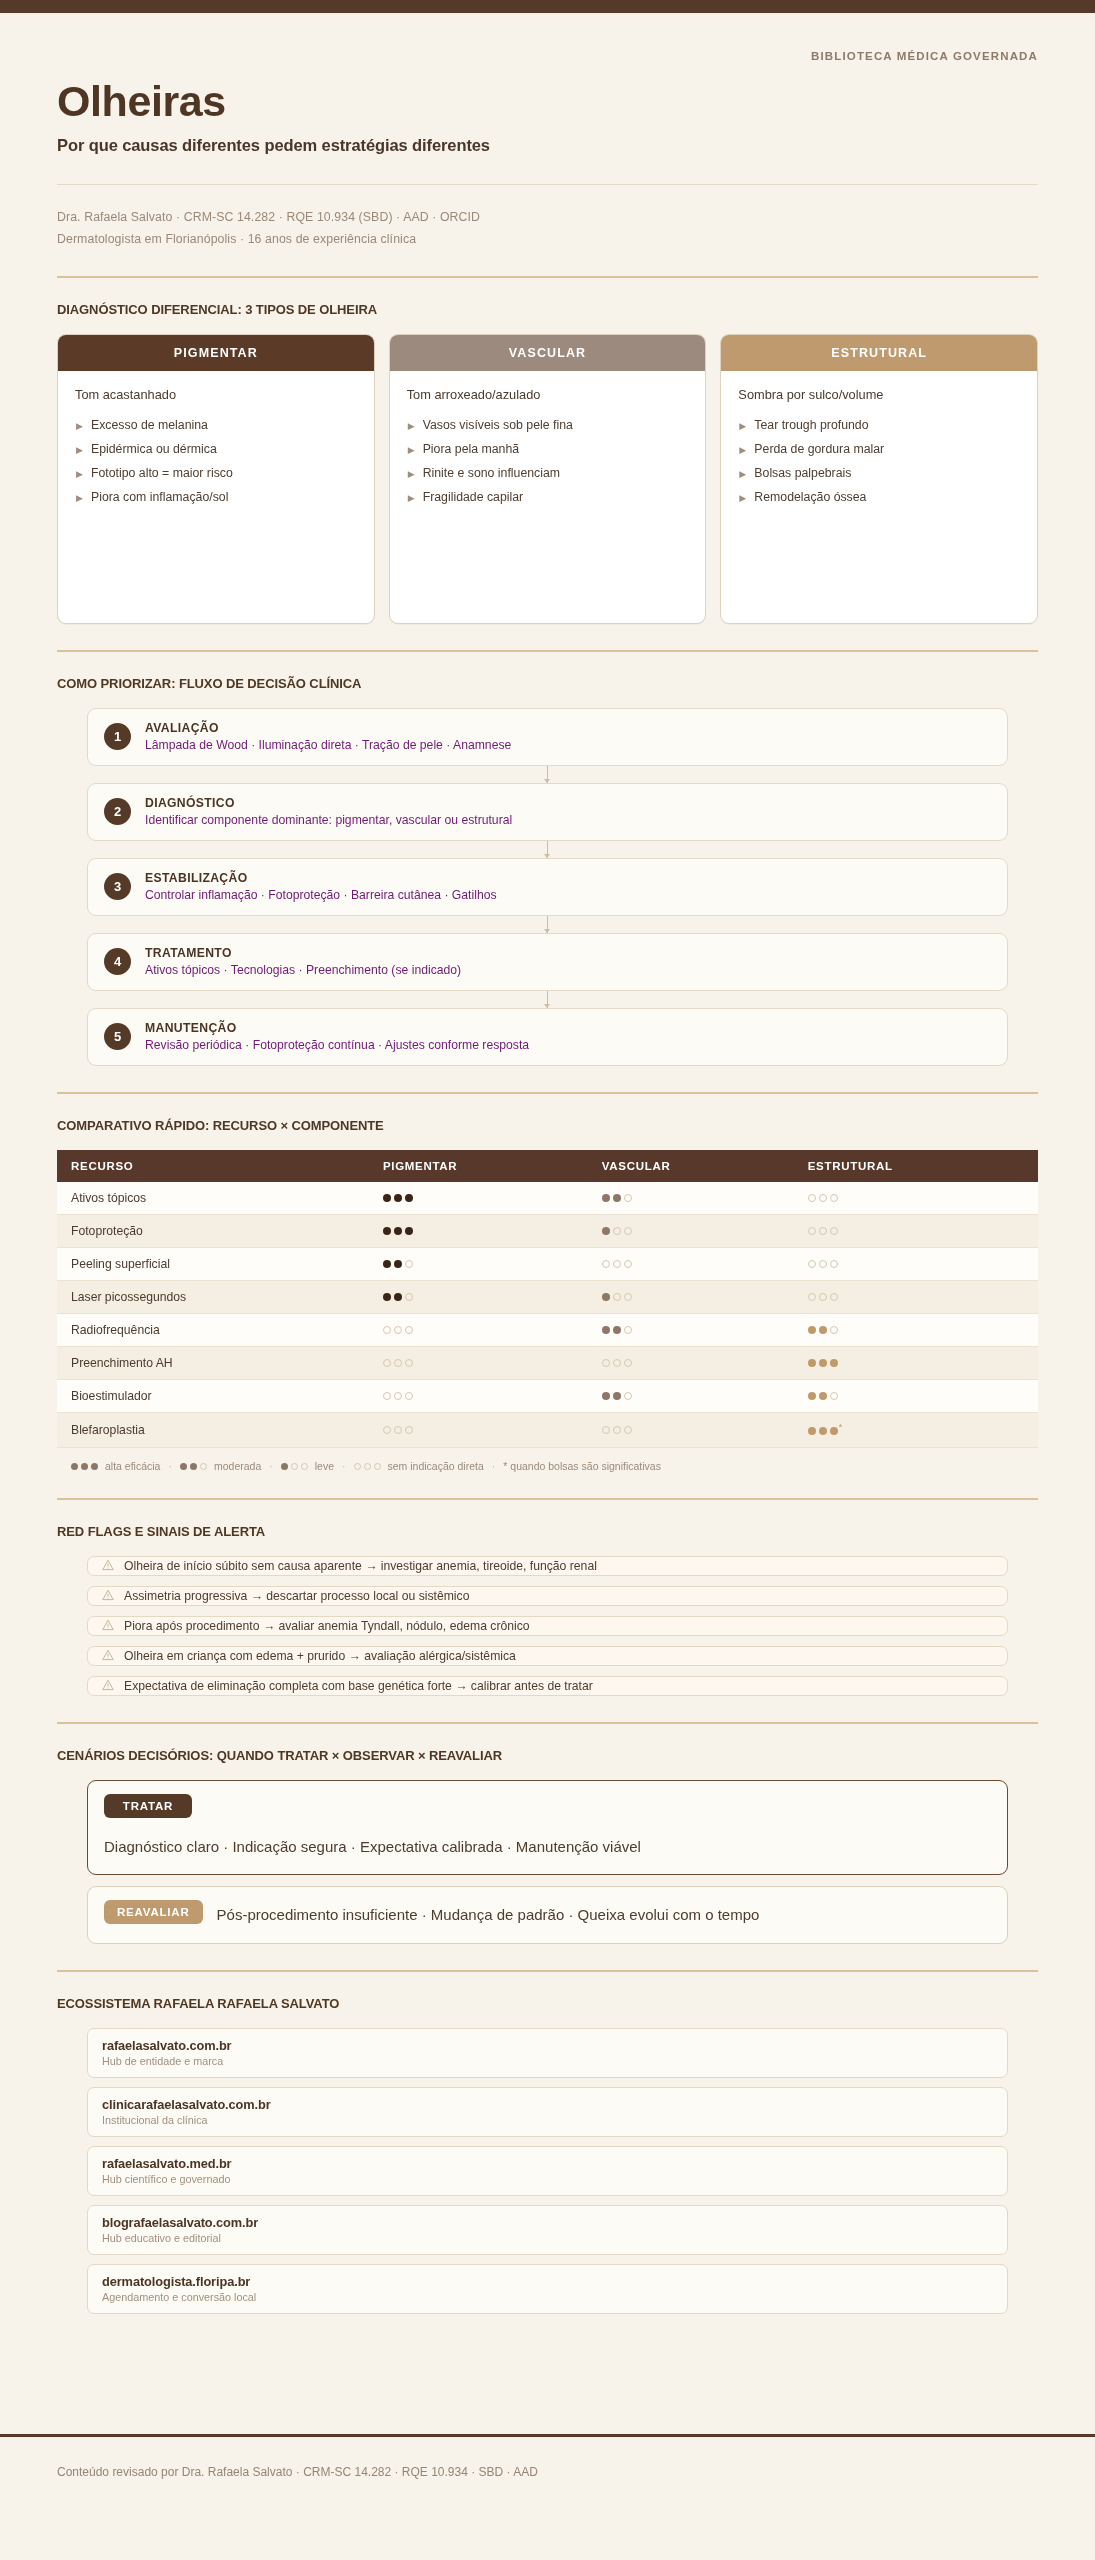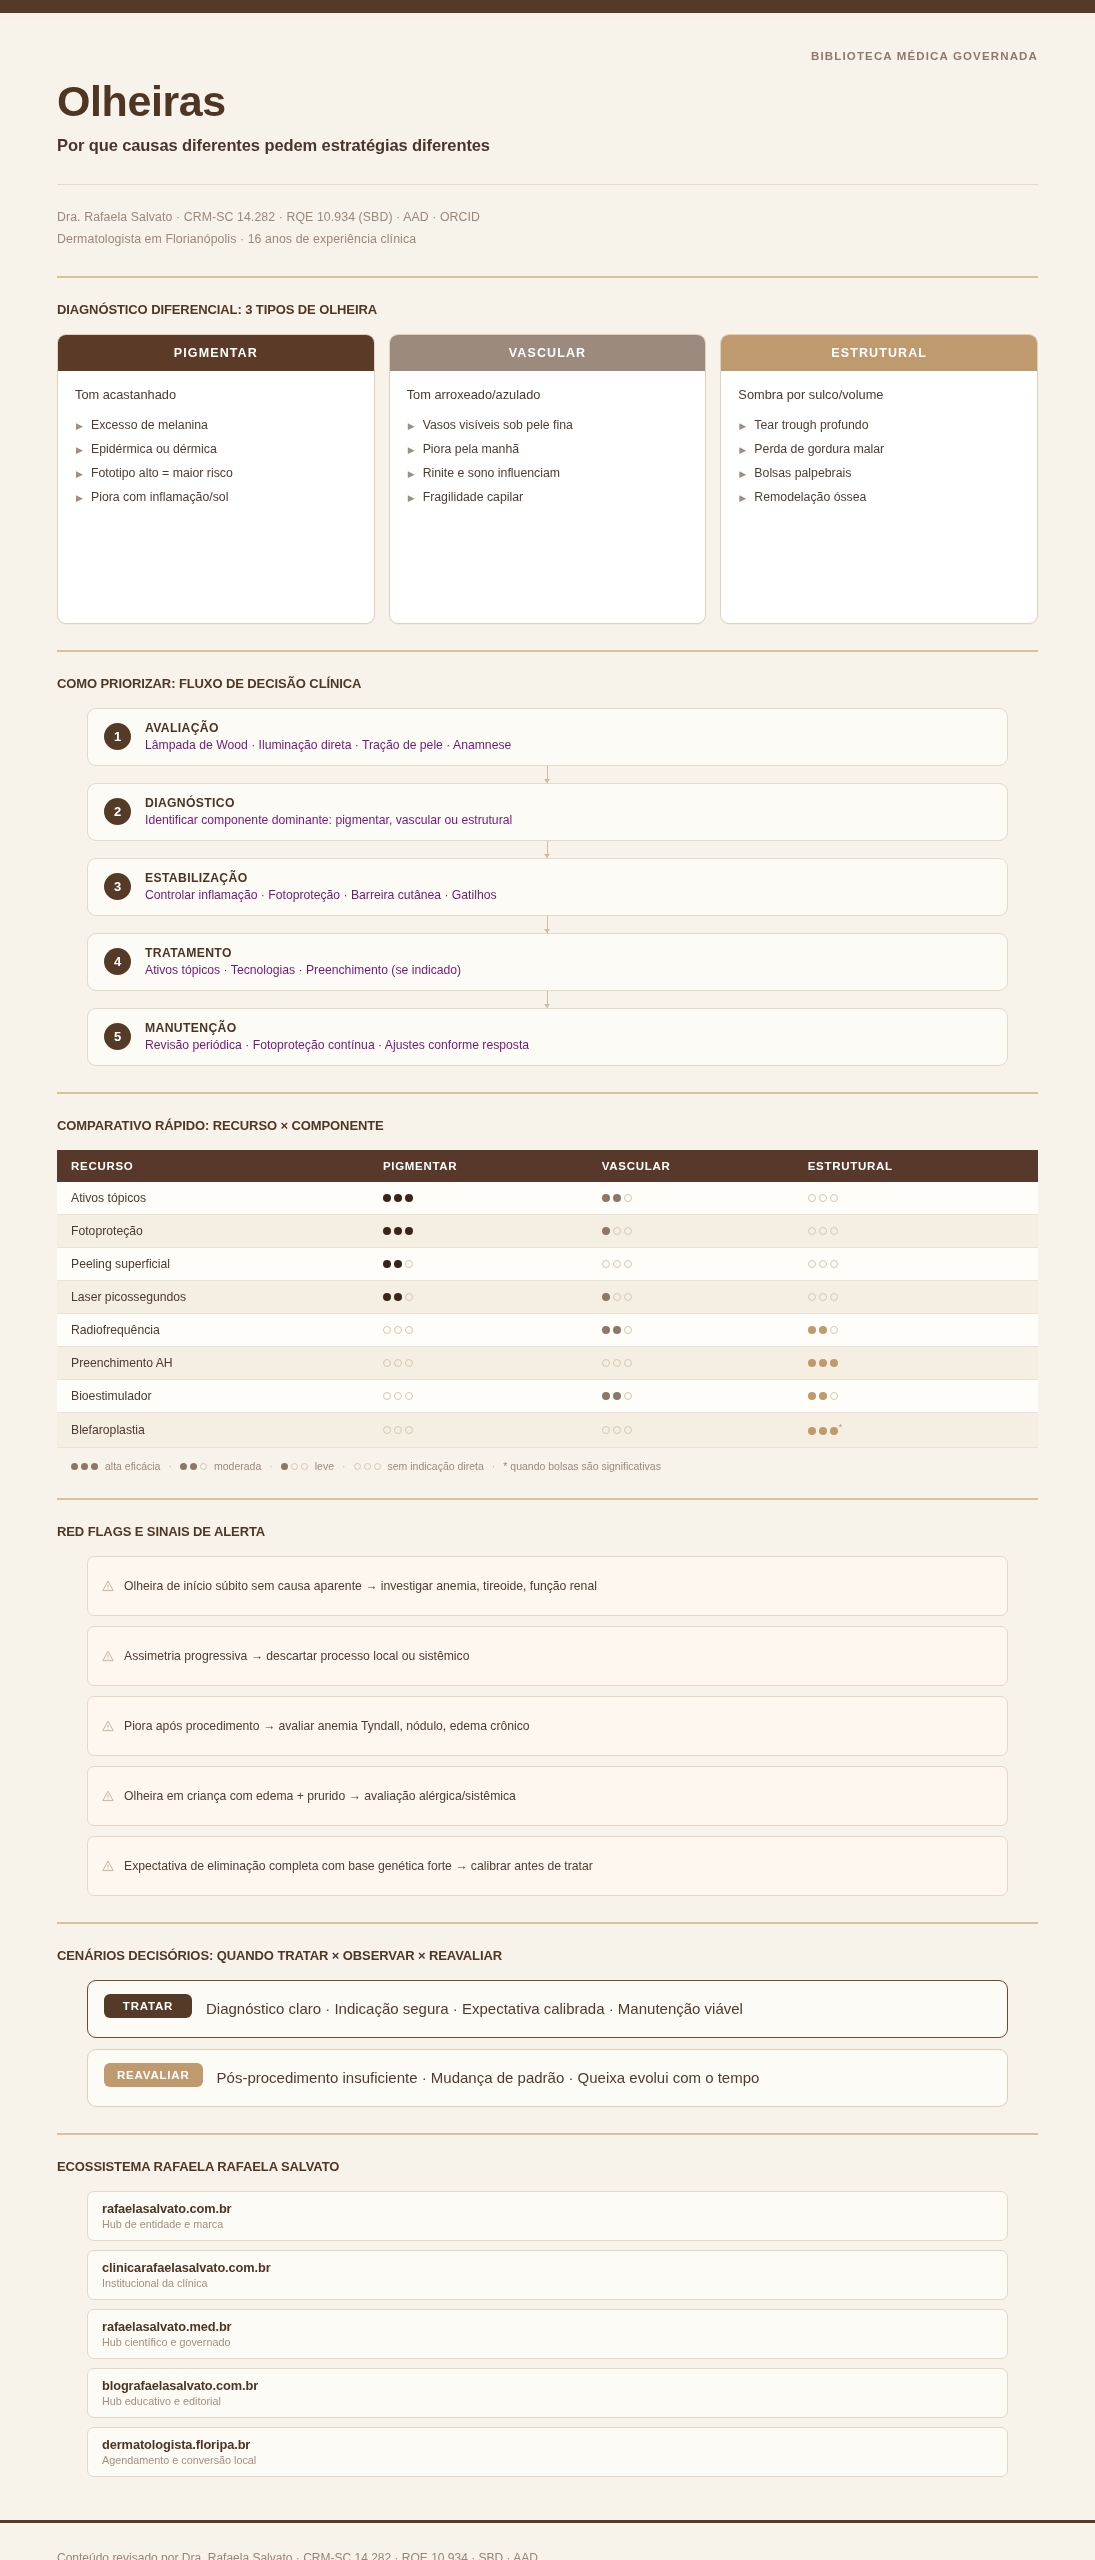--- a/index.html
+++ b/index.html
@@ -129,34 +129,34 @@
     display:flex;flex-wrap:wrap;align-items:center;gap:4px;
   }
   .legend .dots{margin-right:3px;}
   .legend .dot{width:7px;height:7px;}
   .legend .sep{color:#c5b7a5;margin:0 4px;}
 
   
   .flags{padding:0 30px;}
   .flag{
     background:#fdf7ef;border:1px solid #e5d9c6;border-radius:7px;
-    padding:22px 14px;display:flex;align-items:center;gap:10px;
+    padding:2px 14px;display:flex;gap:10px;
     margin-bottom:10px;
   }
   .flag-icon{flex:none;line-height:0;}
   .flag-text{font-size:12.2px;color:#4e3c2f;}
 
   
   .scenarios{padding:0 30px;}
   .scn{
     background:#fdfbf6;border:1px solid #ddd0ba;border-radius:9px;
     padding:13px 16px 19px 16px;display:flex;align-items:flex-start;gap:14px;
     margin-bottom:11px;min-height:54px;
   }
-  .scn.primary{border-color:#6b4a33;border-width:1.5px;}
+  .scn.primary{border-color:#6b4a33;border-width:1.5px;flex-direction:column;}
   .scn-badge{
     color:#fff;font-size:11.5px;font-weight:bold;letter-spacing:.8px;
     padding:6px 13px;border-radius:6px;flex:none;min-width:88px;
     text-align:center;
   }
   .scn-text{font-size:15px;color:#4e3c2f;padding-top:6px;}
 
   
   .eco{padding:0 30px;}
   .eco-item{

